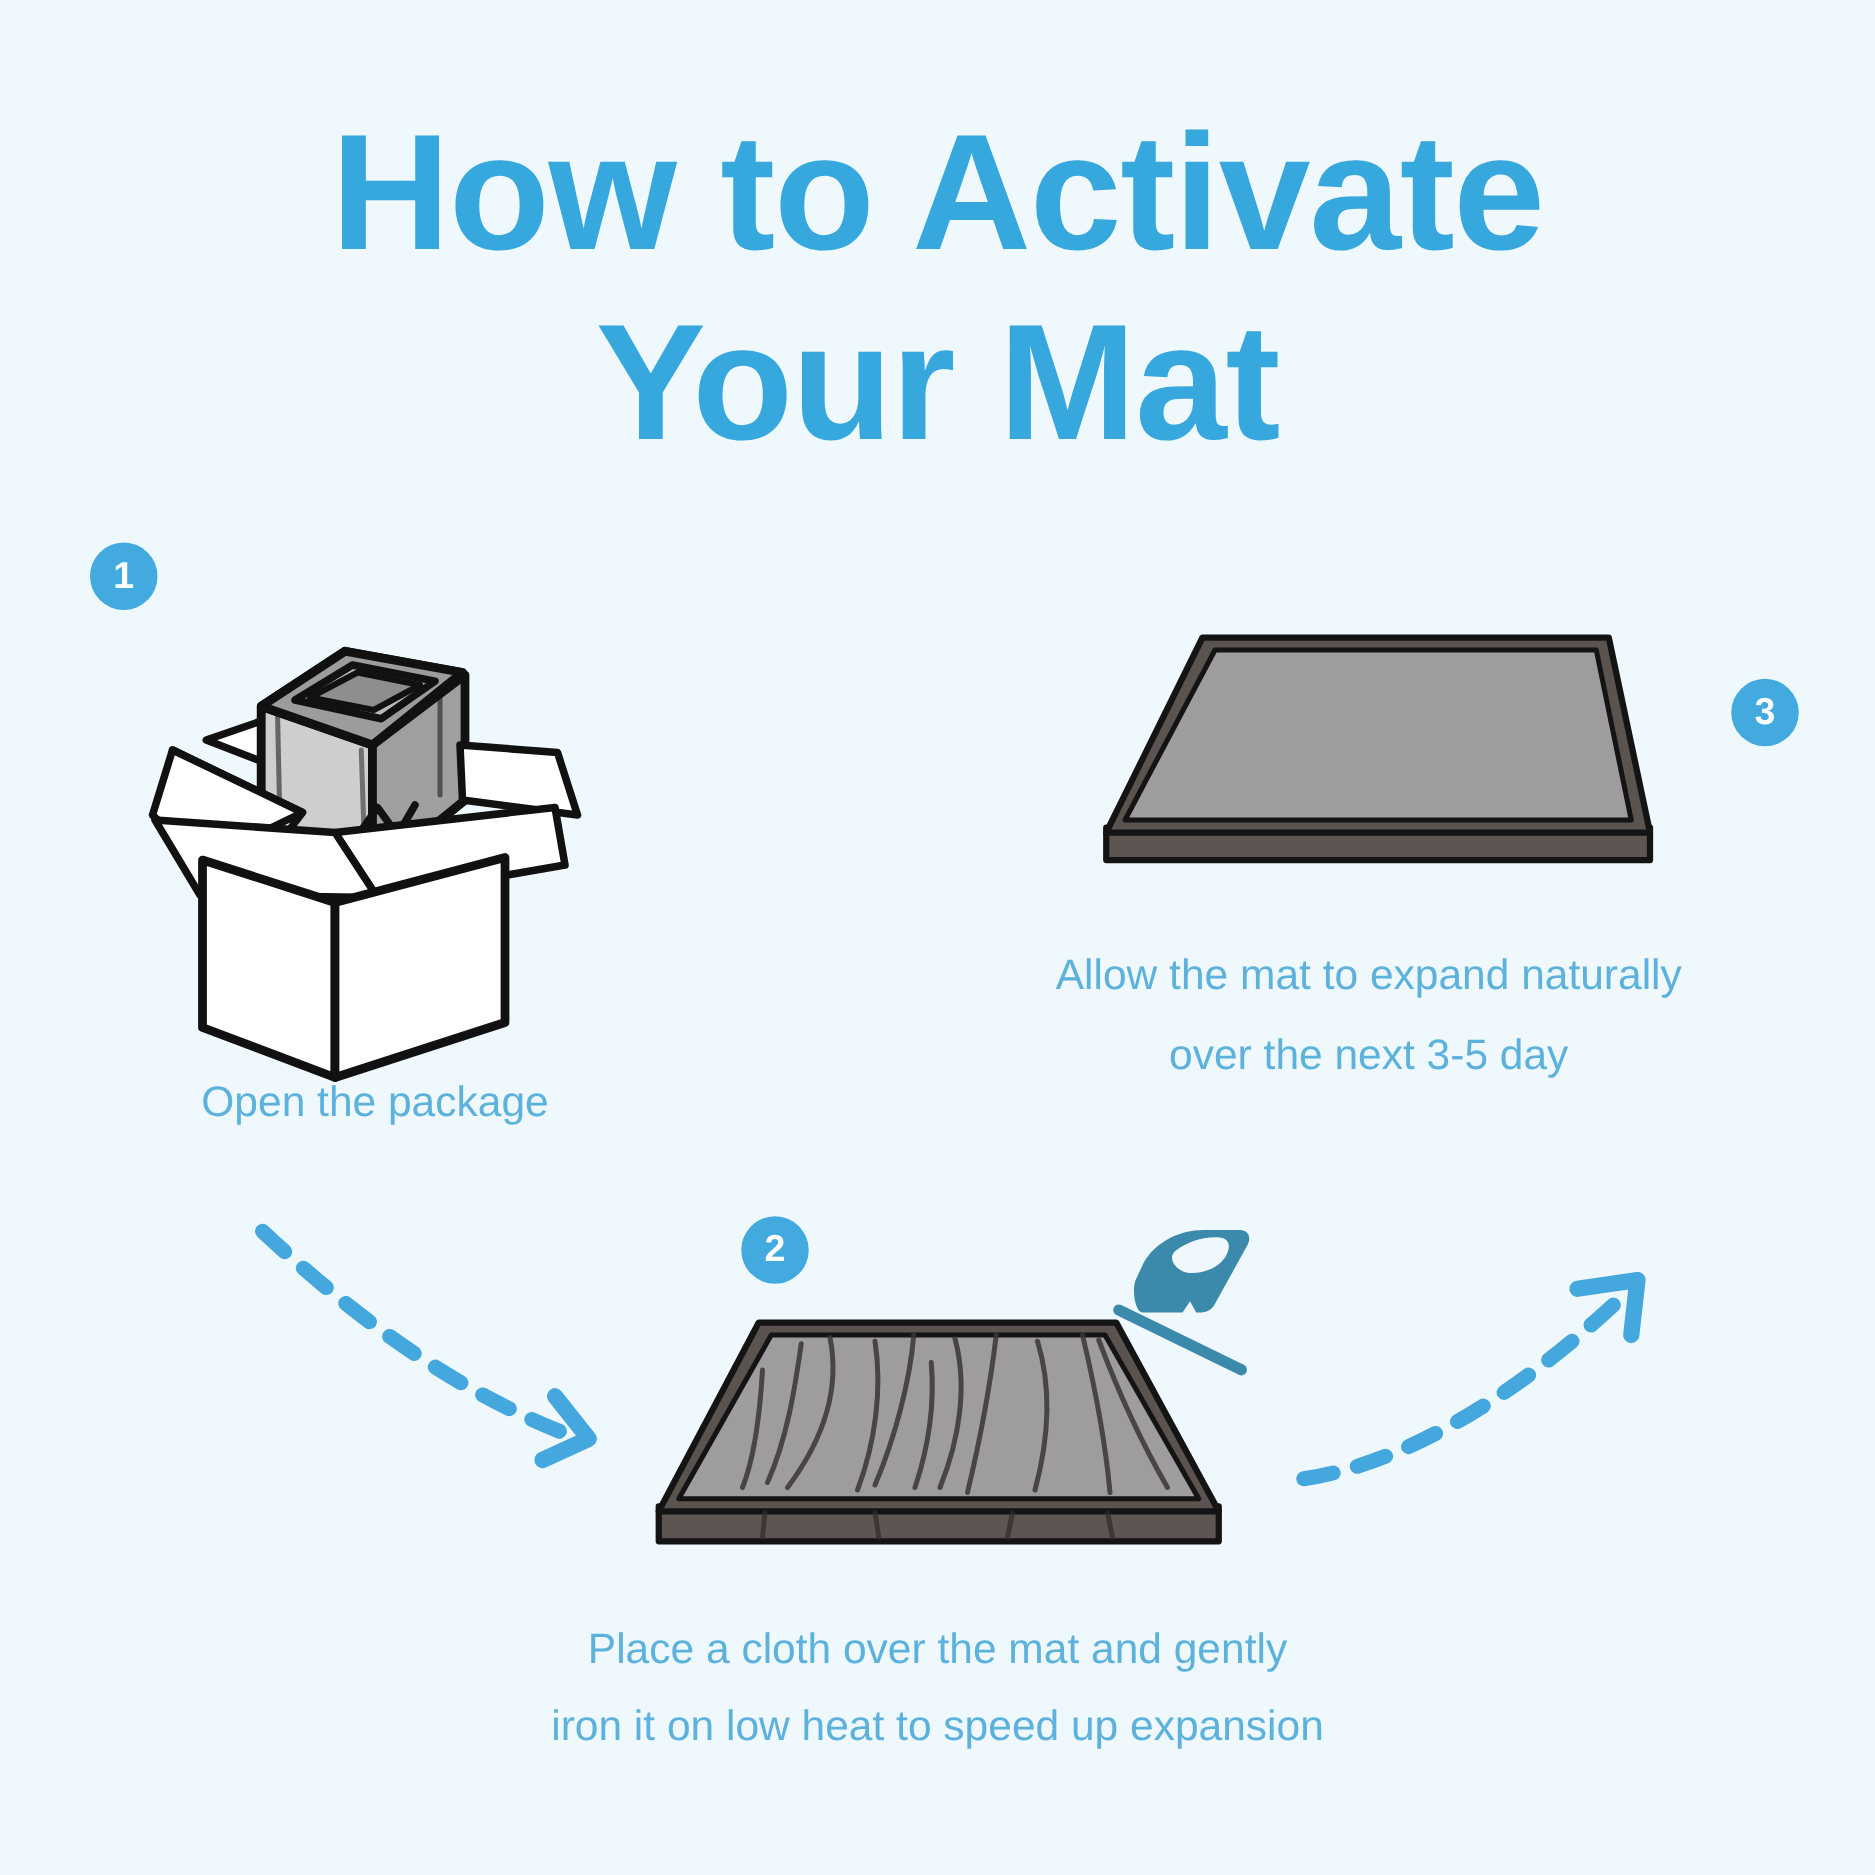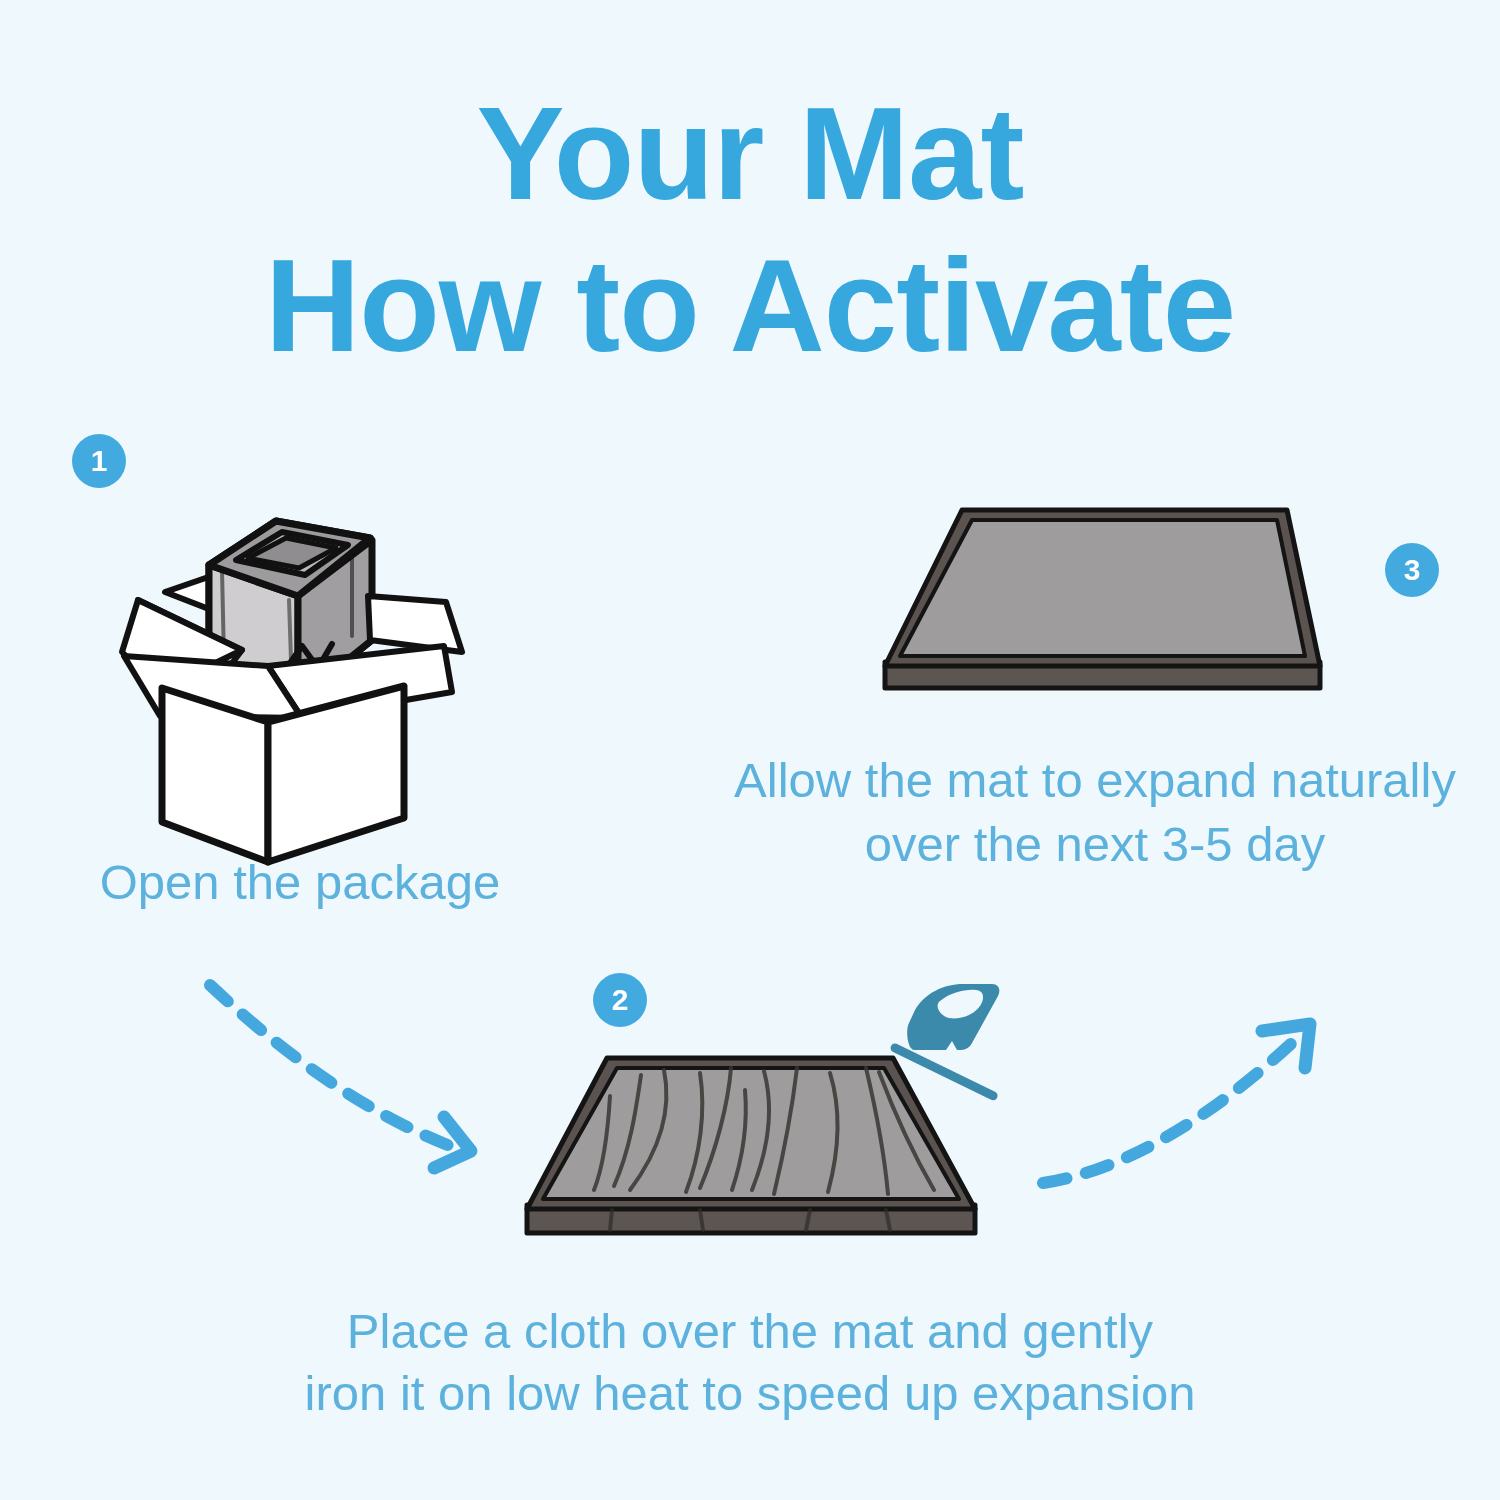--- a/index.html
+++ b/index.html
@@ -51,48 +51,48 @@
     box-sizing: border-box;
   }
   #badge-1 { left: 72px;   top: 434px; }
   #badge-2 { left: 593px;  top: 973px; }
   #badge-3 { left: 1385px; top: 543px; }
 
   
   .caption {
     position: absolute;
     color: #5cb2dc;
-    font-size: 49px;
+    font-size: 34px;
     line-height: 53px;
     font-weight: 400;
     text-align: center;
     white-space: pre-line;
   }
   #caption-1 { left: 40px;  top: 856px;  width: 520px; }
-  #caption-2 { left: 255px; top: 1288px; width: 990px; line-height: 62px; margin-top: 12px; }
+  #caption-2 { left: 255px; top: 1288px; width: 990px; line-height: 62px; }
   #caption-3 { left: 690px; top: 748px;  width: 810px; line-height: 64px; }
 
   
   .art {
     position: absolute;
     left: 0;
     top: 0;
     width: 1500px;
     height: 1500px;
     pointer-events: none;
   }
 </style>
 </head>
 <body>
 
 <div id="poster">
 
   <div class="title-block">
+    <span class="title-line">How to Activate</span>
     <span class="title-line">Your Mat</span>
-    <span class="title-line">How to Activate</span>
   </div>
 
   <svg class="art" viewBox="0 0 1500 1500">
 
     <g stroke="#111111" stroke-linejoin="round" stroke-linecap="round">
 
       <path d="M165,592 L258,560 L352,592 L258,628 Z" fill="#ffffff" stroke-width="6"></path>
 
       <g>
         <path d="M209,565 L276,521 L370,538 L372,640 L298,700 L209,672 Z" fill="#b9b7b9" stroke-width="7"></path>

